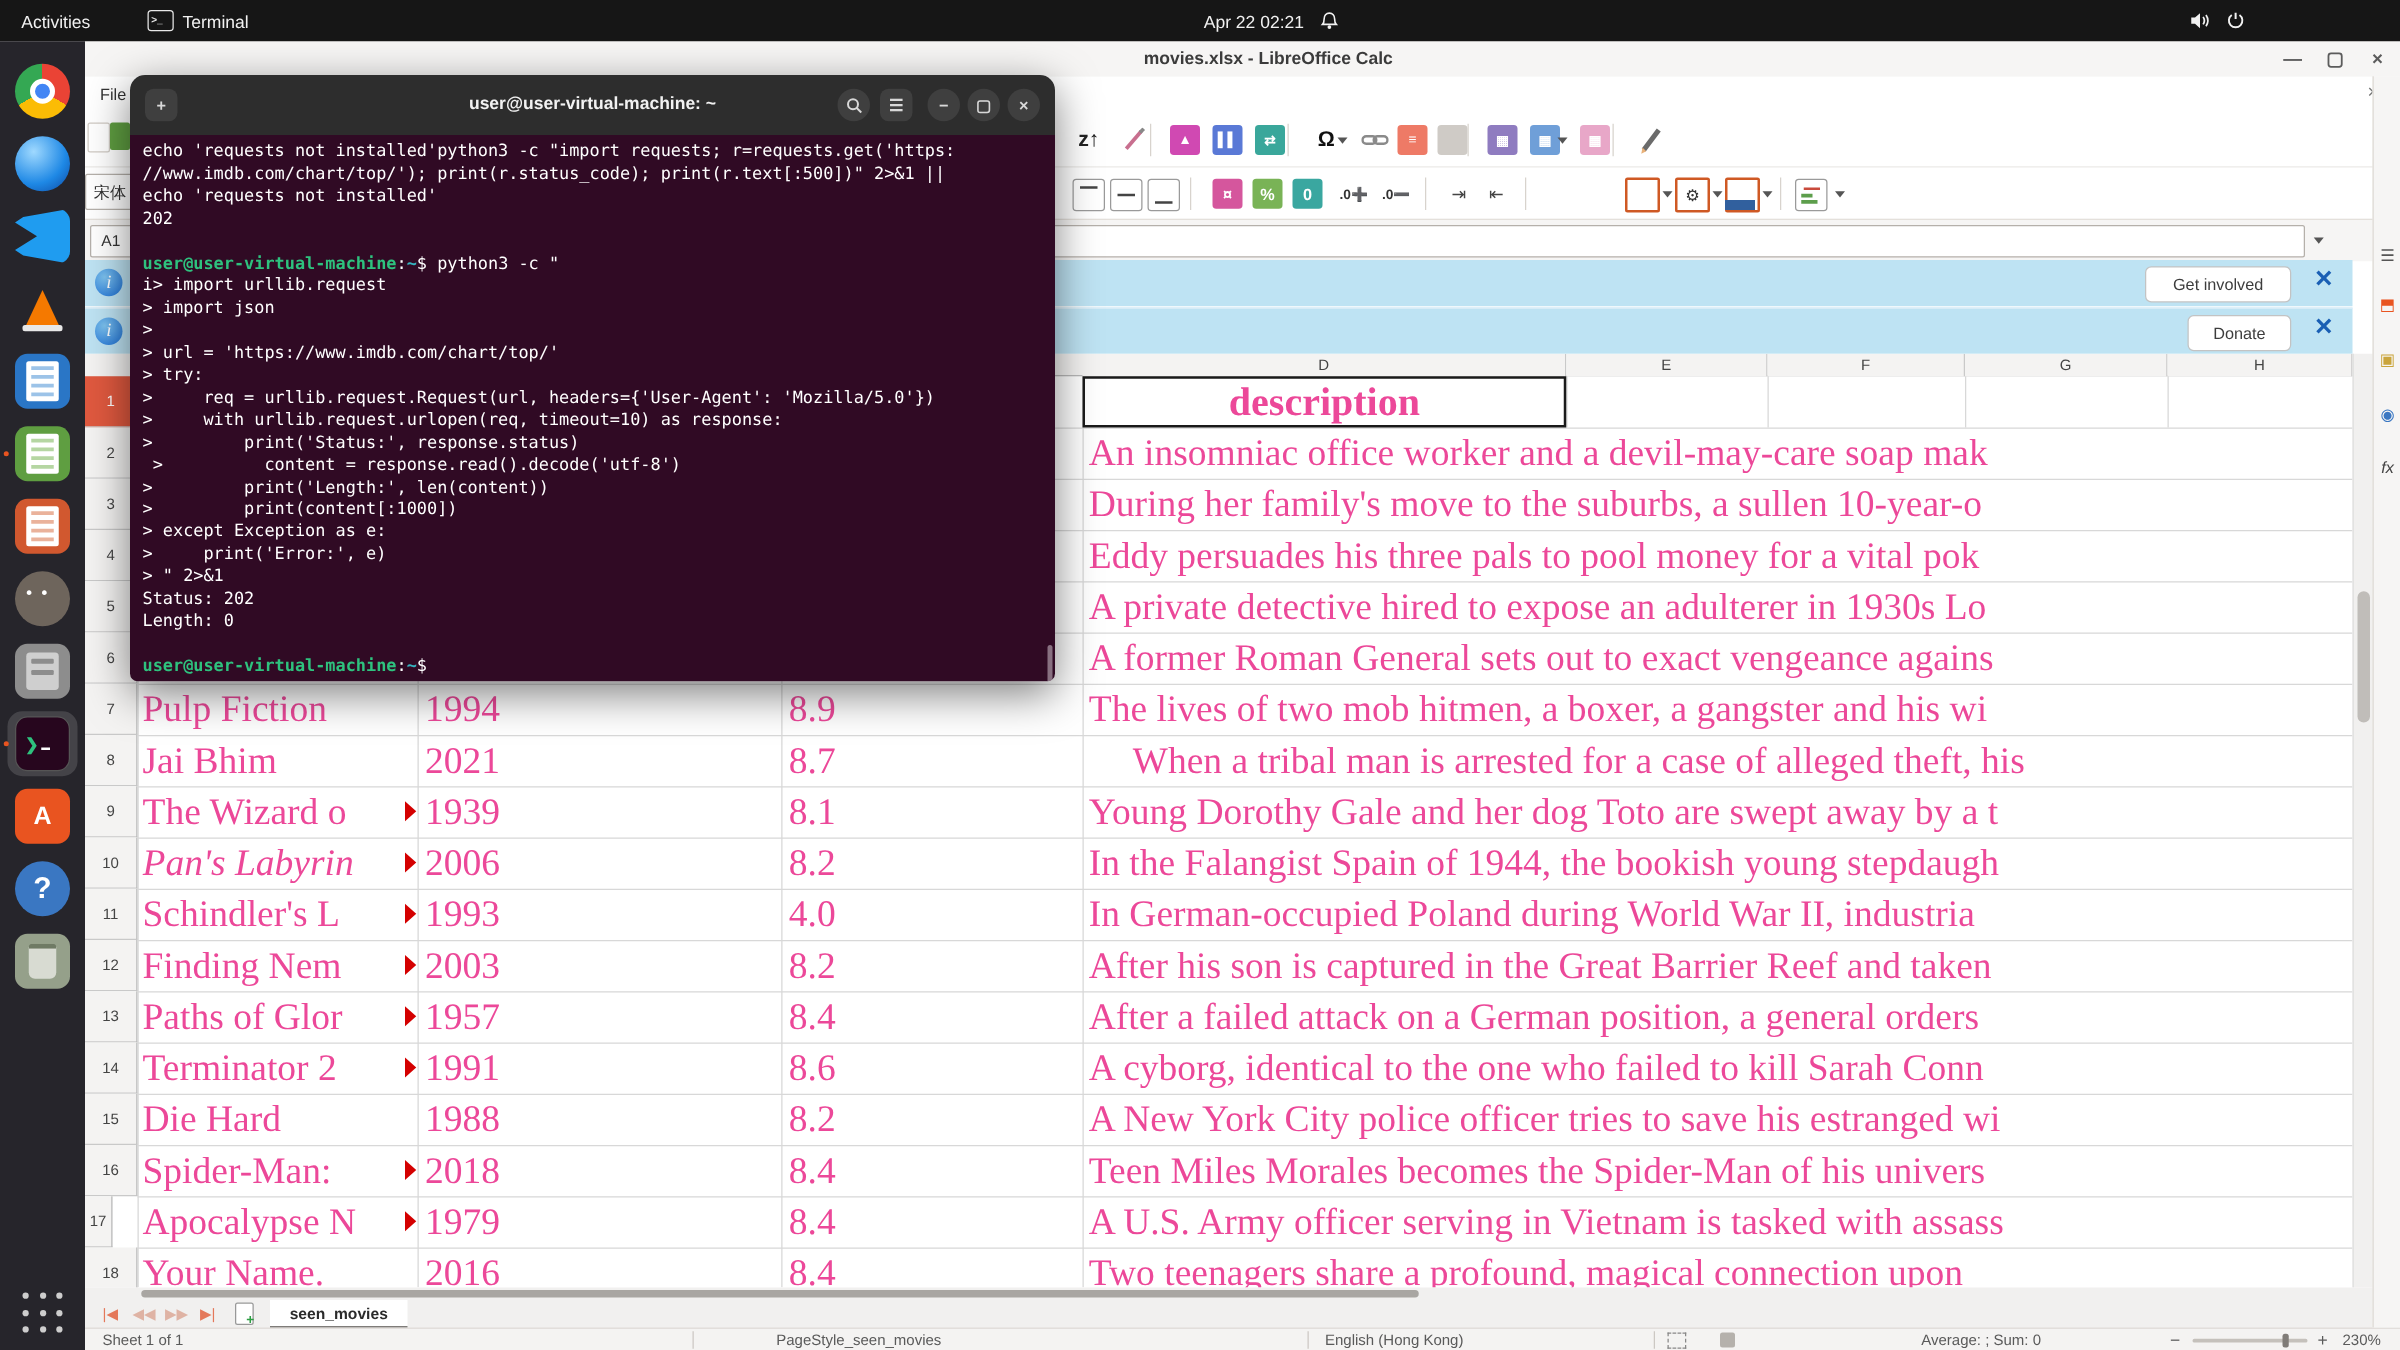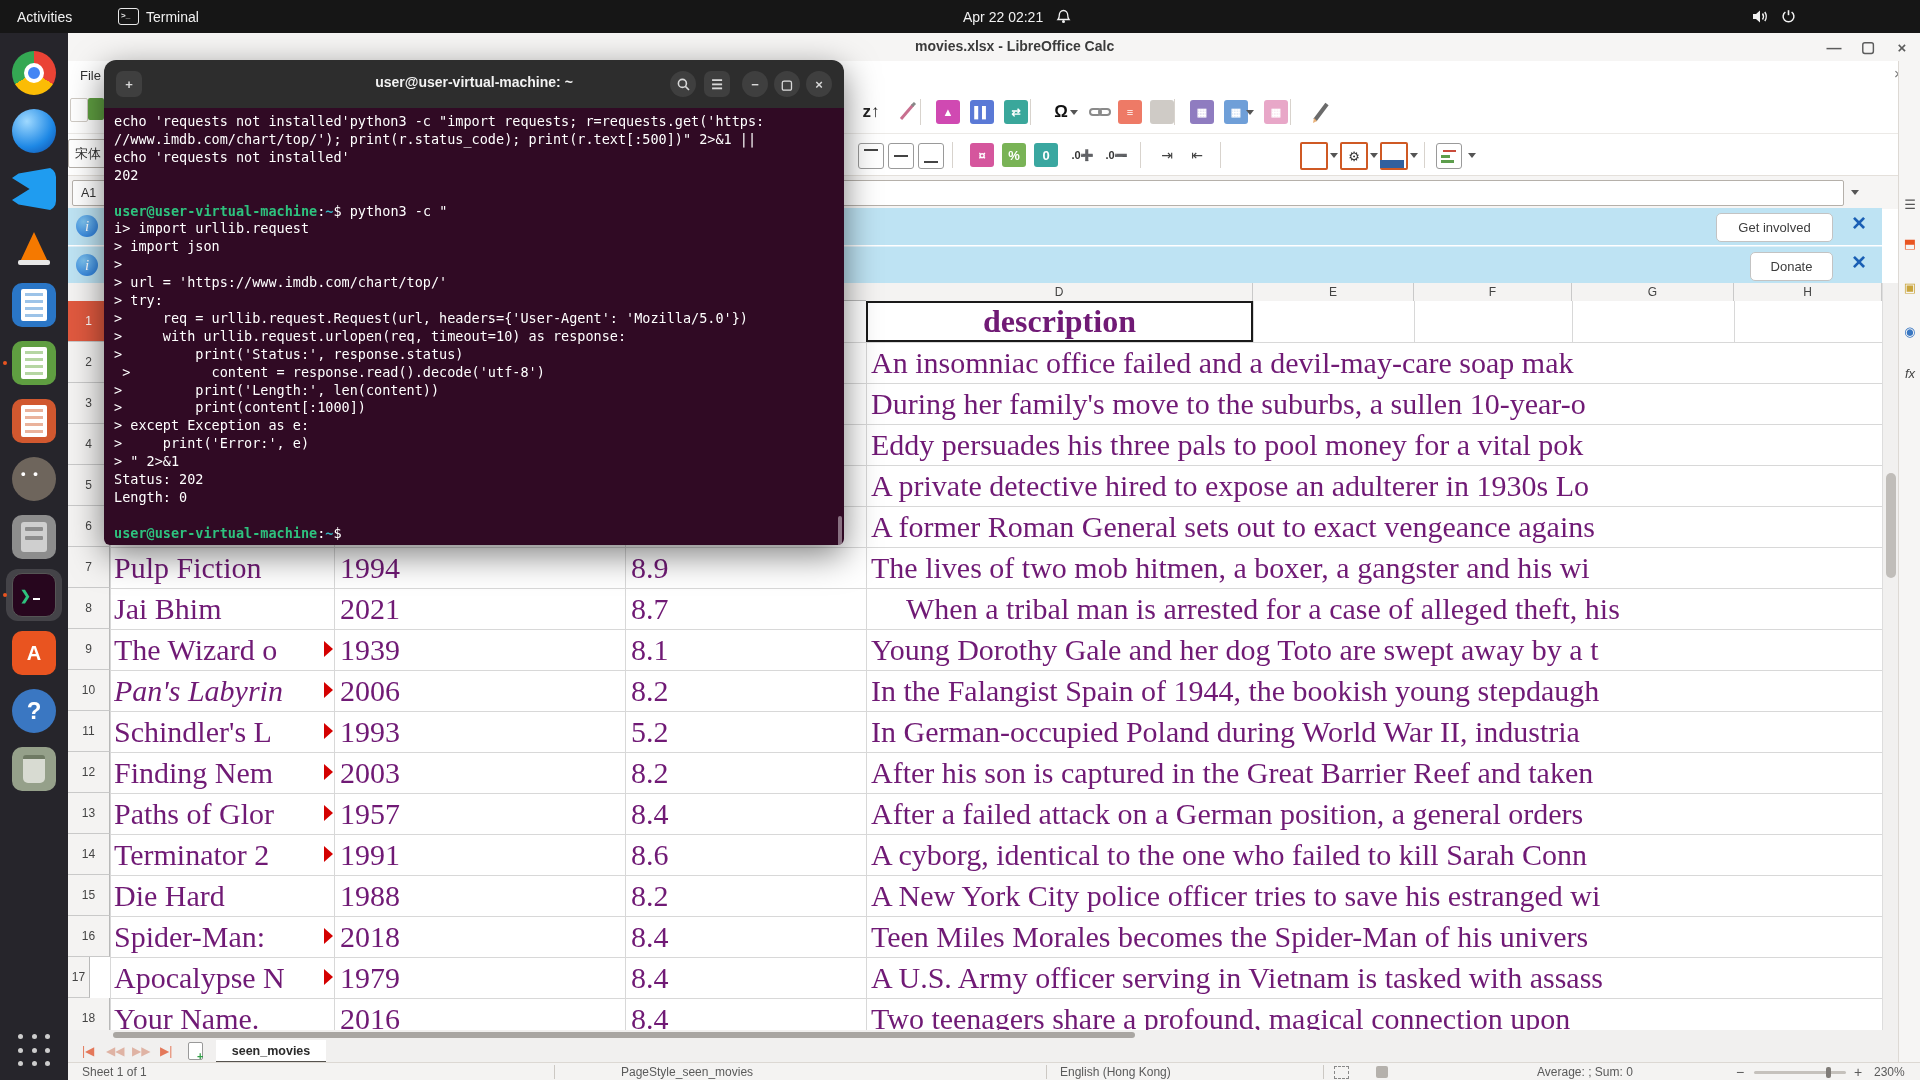--- a/index.html
+++ b/index.html
@@ -63,21 +63,21 @@
   .info-i{position:absolute;width:22px;height:22px;border-radius:50%;color:#fff;font-family:"Liberation Serif",serif;
           background:radial-gradient(circle at 35% 30%,#7ec3ef,#1c71d8);font-size:15px;font-style:italic;
           display:flex;align-items:center;justify-content:center;}
   
   .gridroot{left:0;top:283px;width:1920px;height:747px;overflow:hidden;background:#fff;z-index:1;}
   .colhdr{position:absolute;background:#f4f3f2;color:#444;font-size:12px;display:flex;
           align-items:center;justify-content:center;border-right:1px solid #c9c9c9;box-sizing:border-box;}
   .rowhdr{position:absolute;background:#f4f3f2;color:#444;font-size:12px;display:flex;
           align-items:center;justify-content:center;border-bottom:1px solid #c9c9c9;box-sizing:border-box;}
   .gline{position:absolute;background:#d8d8d8;}
-  .cell{position:absolute;font-family:"Liberation Serif",serif;font-size:30px;color:#701a75;
+  .cell{position:absolute;font-family:"Liberation Serif",serif;font-size:30px;color:#ec4899;
         white-space:nowrap;overflow:hidden;display:flex;align-items:center;}
   .clip-arrow{position:absolute;width:0;height:0;border-top:8px solid transparent;border-bottom:8px solid transparent;
               border-left:9px solid #d40000;}
   
   .vscroll{left:1882px;top:283px;width:16px;height:747px;background:#f1f0ef;border-left:1px solid #ddd;z-index:2;}
   .vthumb{position:absolute;left:3px;width:10px;border-radius:5px;background:#c0bdb9;}
   .sidebar{left:1898px;top:61px;width:22px;height:1001px;background:#f6f5f4;border-left:1px solid #ddd9d4;z-index:3;}
   .sb-icon{position:absolute;left:0;width:22px;height:24px;display:flex;align-items:center;justify-content:center;font-size:13px;color:#555;}
   .hscroll{left:68px;top:1030px;width:1852px;height:10px;background:#f1f0ef;z-index:2;}
   .hthumb{position:absolute;top:2px;height:6px;border-radius:3px;background:#a9a6a2;}
@@ -261,21 +261,21 @@
       <div class="gline" style="left: 110px; top: 715px; width: 1772px; height: 1px;"></div>
       <div class="gline" style="left: 110px; top: 18px; width: 1px; height: 729px;"></div>
       <div class="gline" style="left: 334px; top: 18px; width: 1px; height: 729px;"></div>
       <div class="gline" style="left: 625px; top: 18px; width: 1px; height: 729px;"></div>
       <div class="gline" style="left: 866px; top: 18px; width: 1px; height: 729px;"></div>
       <div class="gline" style="left: 1253px; top: 18px; width: 1px; height: 41px;"></div>
       <div class="gline" style="left: 1414px; top: 18px; width: 1px; height: 41px;"></div>
       <div class="gline" style="left: 1572px; top: 18px; width: 1px; height: 41px;"></div>
       <div class="gline" style="left: 1734px; top: 18px; width: 1px; height: 41px;"></div>
       <div class="cell" style="left: 866px; top: 18px; width: 387px; height: 41px; border: 2px solid rgb(26, 26, 26); box-sizing: border-box; justify-content: center; font-weight: bold; font-size: 32px;">description</div>
-      <div class="cell" style="left: 871px; top: 59px; width: 1011px; height: 41px;">An insomniac office failed and a devil-may-care soap mak</div>
+      <div class="cell" style="left: 871px; top: 59px; width: 1011px; height: 41px;">An insomniac office worker and a devil-may-care soap mak</div>
       <div class="cell" style="left: 871px; top: 100px; width: 1011px; height: 41px;">During her family's move to the suburbs, a sullen 10-year-o</div>
       <div class="cell" style="left: 871px; top: 141px; width: 1011px; height: 41px;">Eddy persuades his three pals to pool money for a vital pok</div>
       <div class="cell" style="left: 871px; top: 182px; width: 1011px; height: 41px;">A private detective hired to expose an adulterer in 1930s Lo</div>
       <div class="cell" style="left: 871px; top: 223px; width: 1011px; height: 41px;">A former Roman General sets out to exact vengeance agains</div>
       <div class="cell" style="left: 114px; top: 264px; width: 218px; height: 41px;">Pulp Fiction</div>
       <div class="cell" style="left: 340px; top: 264px; width: 280px; height: 41px;">1994</div>
       <div class="cell" style="left: 631px; top: 264px; width: 230px; height: 41px;">8.9</div>
       <div class="cell" style="left: 871px; top: 264px; width: 1011px; height: 41px;">The lives of two mob hitmen, a boxer, a gangster and his wi</div>
       <div class="cell" style="left: 114px; top: 305px; width: 218px; height: 41px;">Jai Bhim</div>
       <div class="cell" style="left: 340px; top: 305px; width: 280px; height: 41px;">2021</div>
@@ -287,21 +287,21 @@
       <div class="cell" style="left: 631px; top: 346px; width: 230px; height: 41px;">8.1</div>
       <div class="cell" style="left: 871px; top: 346px; width: 1011px; height: 41px;">Young Dorothy Gale and her dog Toto are swept away by a t</div>
       <div class="cell" style="left: 114px; top: 387px; width: 218px; height: 41px; font-style: italic;">Pan's Labyrin</div>
       <div class="clip-arrow" style="left: 324px; top: 399px;"></div>
       <div class="cell" style="left: 340px; top: 387px; width: 280px; height: 41px;">2006</div>
       <div class="cell" style="left: 631px; top: 387px; width: 230px; height: 41px;">8.2</div>
       <div class="cell" style="left: 871px; top: 387px; width: 1011px; height: 41px;">In the Falangist Spain of 1944, the bookish young stepdaugh</div>
       <div class="cell" style="left: 114px; top: 428px; width: 218px; height: 41px;">Schindler's L</div>
       <div class="clip-arrow" style="left: 324px; top: 440px;"></div>
       <div class="cell" style="left: 340px; top: 428px; width: 280px; height: 41px;">1993</div>
-      <div class="cell" style="left: 631px; top: 428px; width: 230px; height: 41px;">5.2</div>
+      <div class="cell" style="left: 631px; top: 428px; width: 230px; height: 41px;">4.0</div>
       <div class="cell" style="left: 871px; top: 428px; width: 1011px; height: 41px;">In German-occupied Poland during World War II, industria</div>
       <div class="cell" style="left: 114px; top: 469px; width: 218px; height: 41px;">Finding Nem</div>
       <div class="clip-arrow" style="left: 324px; top: 481px;"></div>
       <div class="cell" style="left: 340px; top: 469px; width: 280px; height: 41px;">2003</div>
       <div class="cell" style="left: 631px; top: 469px; width: 230px; height: 41px;">8.2</div>
       <div class="cell" style="left: 871px; top: 469px; width: 1011px; height: 41px;">After his son is captured in the Great Barrier Reef and taken</div>
       <div class="cell" style="left: 114px; top: 510px; width: 218px; height: 41px;">Paths of Glor</div>
       <div class="clip-arrow" style="left: 324px; top: 522px;"></div>
       <div class="cell" style="left: 340px; top: 510px; width: 280px; height: 41px;">1957</div>
       <div class="cell" style="left: 631px; top: 510px; width: 230px; height: 41px;">8.4</div>

